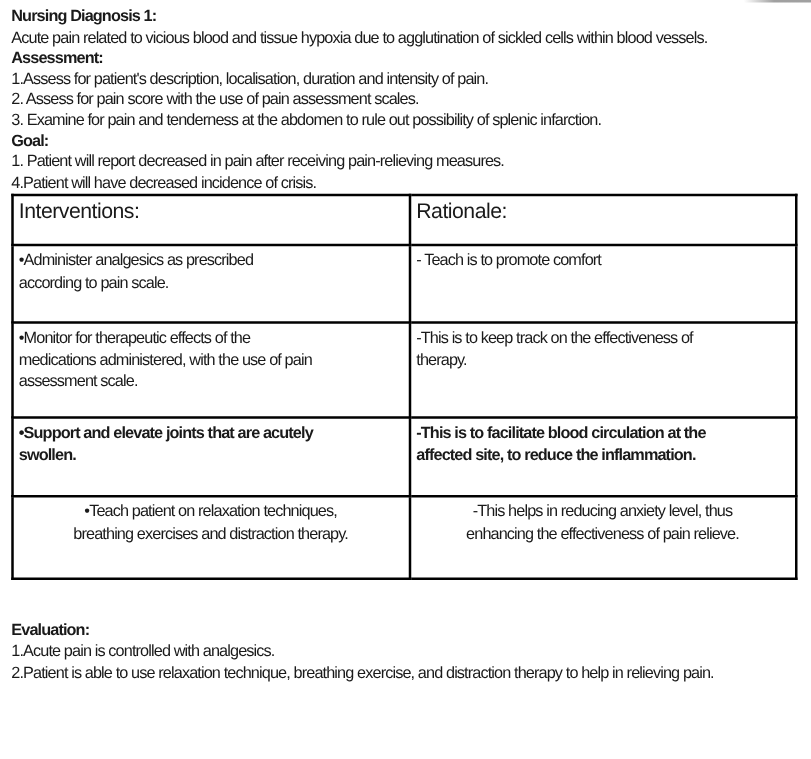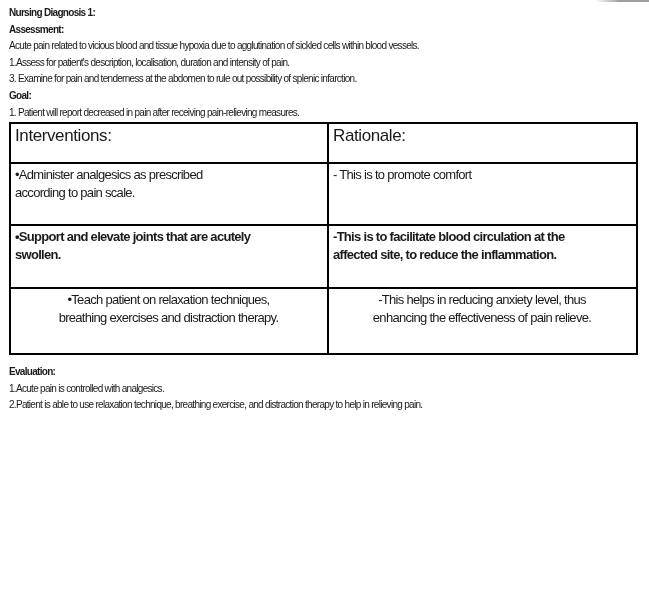--- a/index.html
+++ b/index.html
@@ -12,21 +12,21 @@
     background: #ffffff;
     font-family: "Liberation Sans", sans-serif;
     color: #1a1a1a;
     position: relative;
     overflow: hidden;
   }
   .doc {
     padding: 5px 8px 0 9px;
   }
   .line {
-    font-size: 10px;
+    font-size: 13px;
     line-height: 16.6px;
     letter-spacing: -0.7px;
     white-space: pre-line;
   }
   .bold {
     font-weight: 700;
   }
   table.impl {
     border-collapse: collapse;
     table-layout: fixed;
@@ -51,63 +51,72 @@
     line-height: 17.5px;
     letter-spacing: -0.7px;
   }
   .impl col.c1 { width: 318px; }
   .impl col.c2 { width: 309px; }
   .impl tr.r1 td { height: 56px; }
   .impl tr.r2 td { height: 70px; }
   .impl tr.r3 td { height: 57px; font-weight: bold; }
   .impl tr.r4 td { height: 60px; text-align: center; }
   .eval {
-    margin-top: 9px;
+    margin-top: 32px;
   }
   .edge-artifact {
     position: absolute;
     top: 0;
     right: 0;
     width: 54px;
     height: 2px;
     background: linear-gradient(to right, rgba(169,169,169,0), #a0a0a0 45%);
   }
 </style>
 </head>
 <body>
 
 <div class="edge-artifact"></div>
 
 <div class="doc">
 
   <div class="line bold">Nursing Diagnosis 1:</div>
+  <div class="line">Acute pain related to vicious blood and tissue hypoxia due to agglutination of sickled cells within blood vessels.</div>
+
   <div class="line bold">Assessment:</div>
-
-  <div class="line">Acute pain related to vicious blood and tissue hypoxia due to agglutination of sickled cells within blood vessels.</div>
   <div class="line">1.Assess for patient's description, localisation, duration and intensity of pain.</div>
+  <div class="line">2. Assess for pain score with the use of pain assessment scales.</div>
   <div class="line">3. Examine for pain and tenderness at the abdomen to rule out possibility of splenic infarction.</div>
 
   <div class="line bold">Goal:</div>
   <div class="line">1. Patient will report decreased in pain after receiving pain-relieving measures.</div>
+  <div class="line">4.Patient will have decreased incidence of crisis.</div>
 
 
   <table class="impl">
     <colgroup>
         <col class="c1">
         <col class="c2">
       </colgroup>
     <tbody>
         <tr>
       <th>Interventions:</th>
       <th>Rationale:</th>
     </tr>
     <tr class="r1">
       <td>•Administer analgesics as prescribed
 according to pain scale.</td>
-      <td>- This is to promote comfort</td>
+      <td>- Teach is to promote comfort</td>
+    </tr>
+    <tr class="r2">
+      <td>•Monitor for therapeutic effects of the
+medications administered, with the use of pain
+assessment scale.</td>
+      <td>-This is to keep track on the effectiveness of
+therapy.</td>
     </tr>
     <tr class="r3">
       <td>•Support and elevate joints that are acutely
 swollen.</td>
       <td>-This is to facilitate blood circulation at the
 affected site, to reduce the inflammation.</td>
     </tr>
     <tr class="r4">
       <td>•Teach patient on relaxation techniques,
 breathing exercises and distraction therapy.</td>

